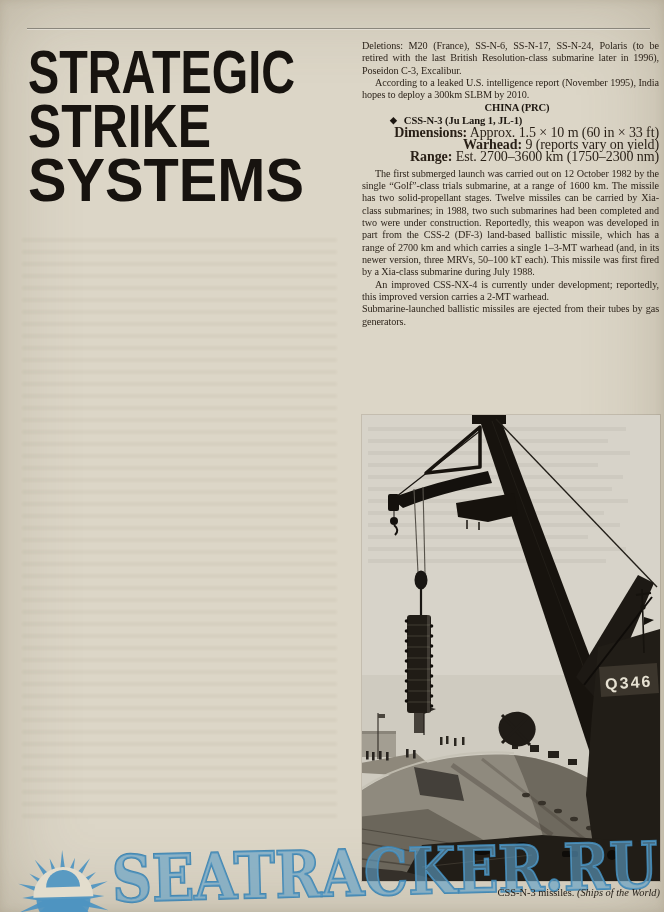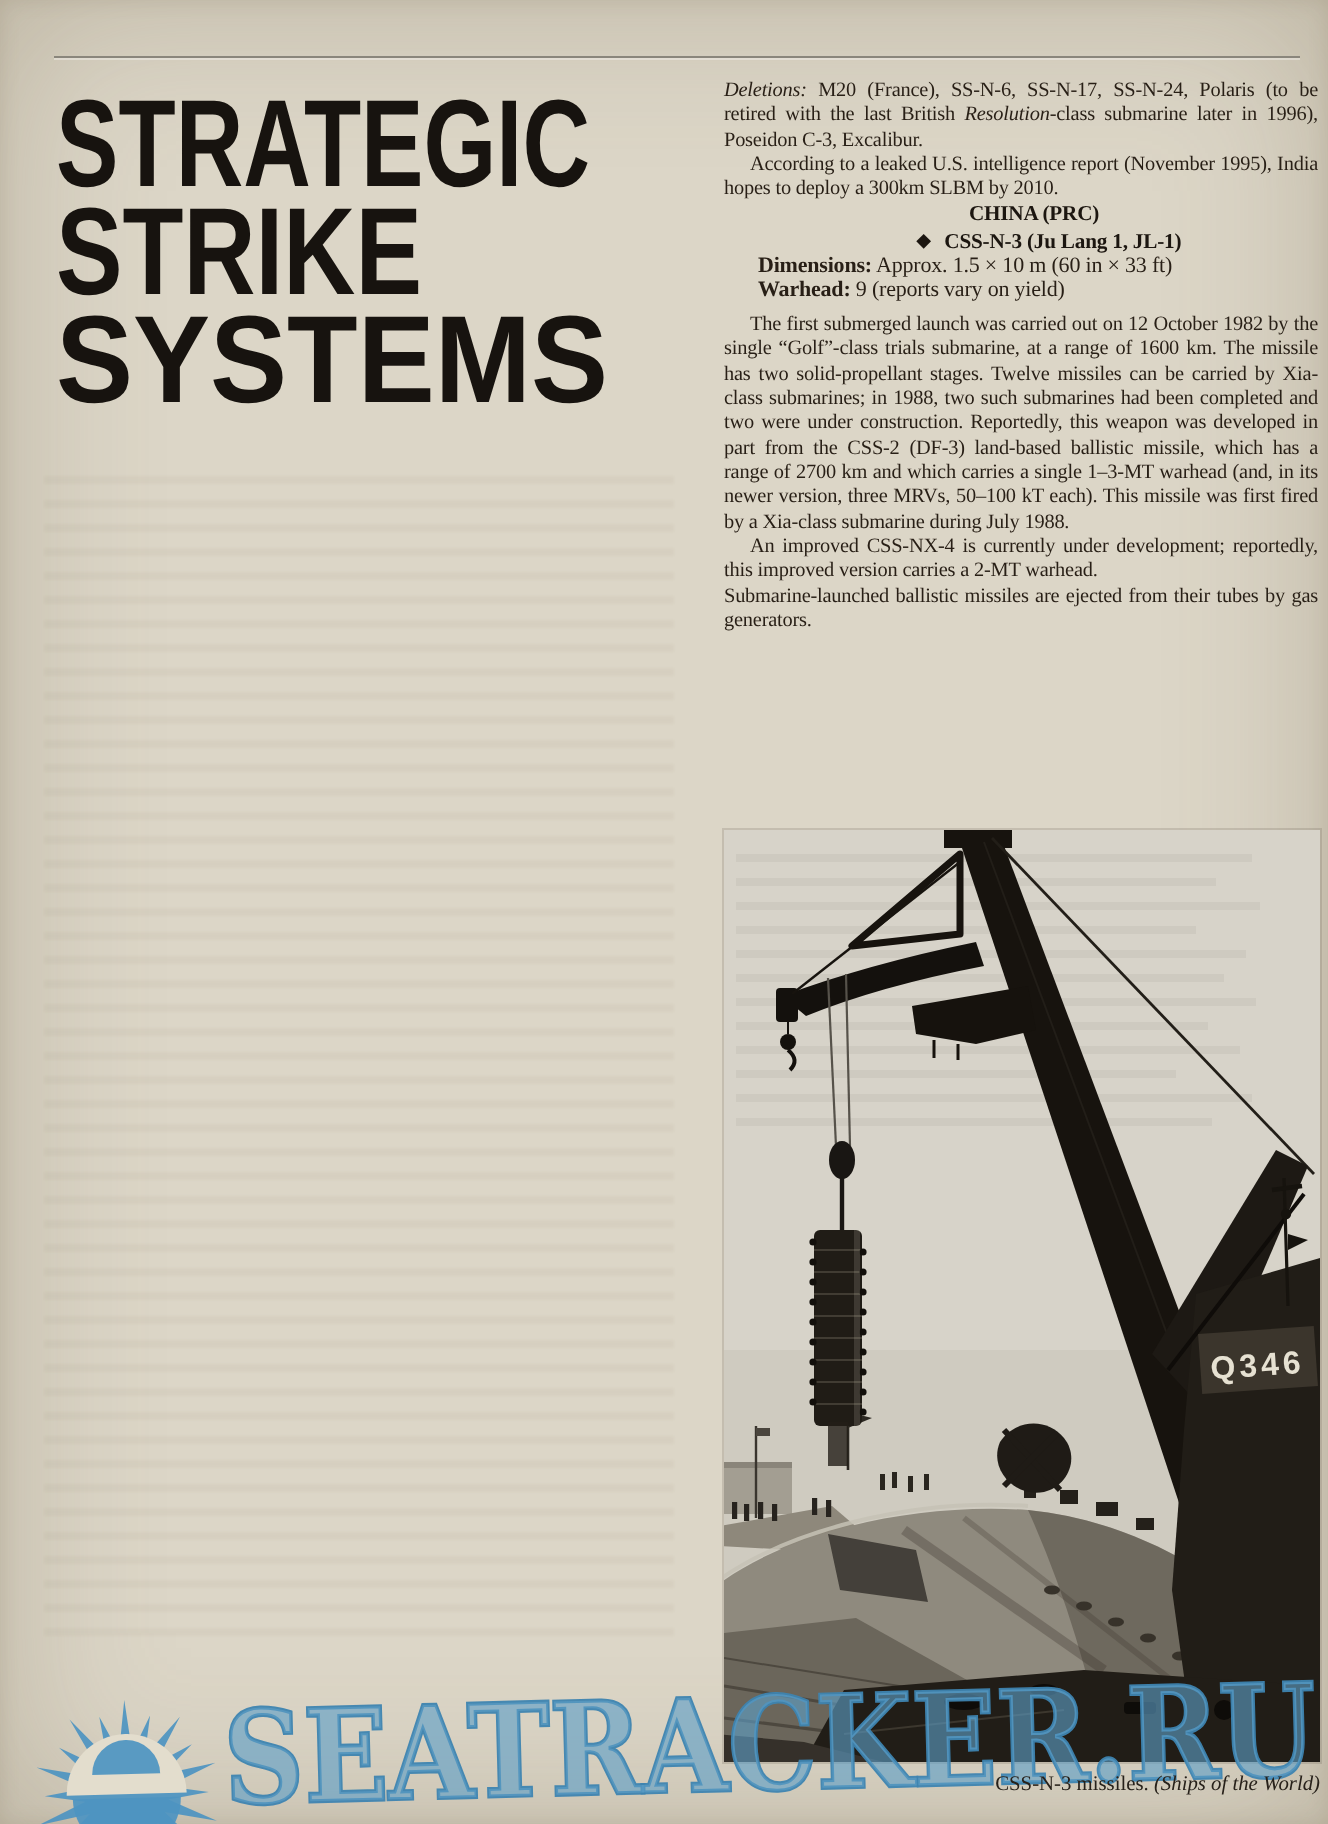--- a/index.html
+++ b/index.html
@@ -18,25 +18,25 @@
     background:repeating-linear-gradient(180deg, rgba(105,85,58,.06) 0 4px, rgba(105,85,58,0) 4px 12px);
     filter:blur(.8px);opacity:.8;pointer-events:none;
   }
   .article{
     position:absolute;left:362px;top:40px;width:297px;
     font-size:10.2px;line-height:12.35px;letter-spacing:-0.1px;
     color:#281f16;text-align:justify;
   }
   .article p{margin:0;text-indent:13px;}
   .article p.no-indent{text-indent:0;}
-  .em{font-style:italic;}
+  .em{}
   .section-heading{font-weight:bold;font-size:10.6px;margin:8px 0 4px;text-indent:0;text-align:center;color:#1c1610;}
-  .bullet-line{font-weight:bold;font-size:10.6px;margin:1px 0 4px;text-indent:0;text-align:center;color:#1c1610;}
+  .bullet-line{font-weight:bold;font-size:10.6px;margin:1px 0 4px;text-indent:0;text-align:left;color:#1c1610;}
   .bullet-line .diamond{display:inline-block;margin:0 7px 0 2px;font-size:9px;vertical-align:1px;}
-  .specs{margin:0 0 5px 17px;font-size:11px;line-height:11.7px;text-align:left;}
+  .specs{margin:0 0 5px 17px;font-size:14px;line-height:11.7px;text-align:right;}
   .spec-label{font-weight:bold;}
   .photo{
     position:absolute;left:362px;top:415px;width:298px;height:466px;
     box-shadow:0 0 0 1px rgba(90,80,65,.18);
   }
   .caption{
     position:absolute;left:360px;top:887px;width:300px;
     font-size:10.4px;line-height:12px;color:#27211a;text-align:right;z-index:40;
   }
   .caption .src{font-style:italic;}
@@ -68,20 +68,21 @@
 
     <p>According to a leaked U.S. intelligence report (November 1995), India hopes to deploy a 300km SLBM by 2010.</p>
 
     <p class="section-heading">CHINA (PRC)</p>
 
     <p class="bullet-line"><span class="diamond">◆</span><span>CSS-N-3 (Ju Lang 1, JL-1)</span></p>
 
     <div class="specs">
       <div><span class="spec-label">Dimensions:</span><span> Approx. 1.5 × 10 m (60 in × 33 ft)</span></div>
       <div><span class="spec-label">Warhead:</span><span> 9 (reports vary on yield)</span></div>
+      <div><span class="spec-label">Range:</span><span> Est. 2700–3600 km (1750–2300 nm)</span></div>
     </div>
 
     <p>The first submerged launch was carried out on 12 October 1982 by the single “Golf”-class trials submarine, at a range of 1600 km. The missile has two solid-propellant stages. Twelve missiles can be carried by Xia-class submarines; in 1988, two such submarines had been completed and two were under construction. Reportedly, this weapon was developed in part from the CSS-2 (DF-3) land-based ballistic missile, which has a range of 2700 km and which carries a single 1–3-MT warhead (and, in its newer version, three MRVs, 50–100 kT each). This missile was first fired by a Xia-class submarine during July 1988.</p>
     <p>An improved CSS-NX-4 is currently under development; reportedly, this improved version carries a 2-MT warhead.</p>
 
     <p class="no-indent">Submarine-launched ballistic missiles are ejected from their tubes by gas generators.</p>
   </div>
 
   <svg class="photo" viewBox="0 0 298 466">
 

